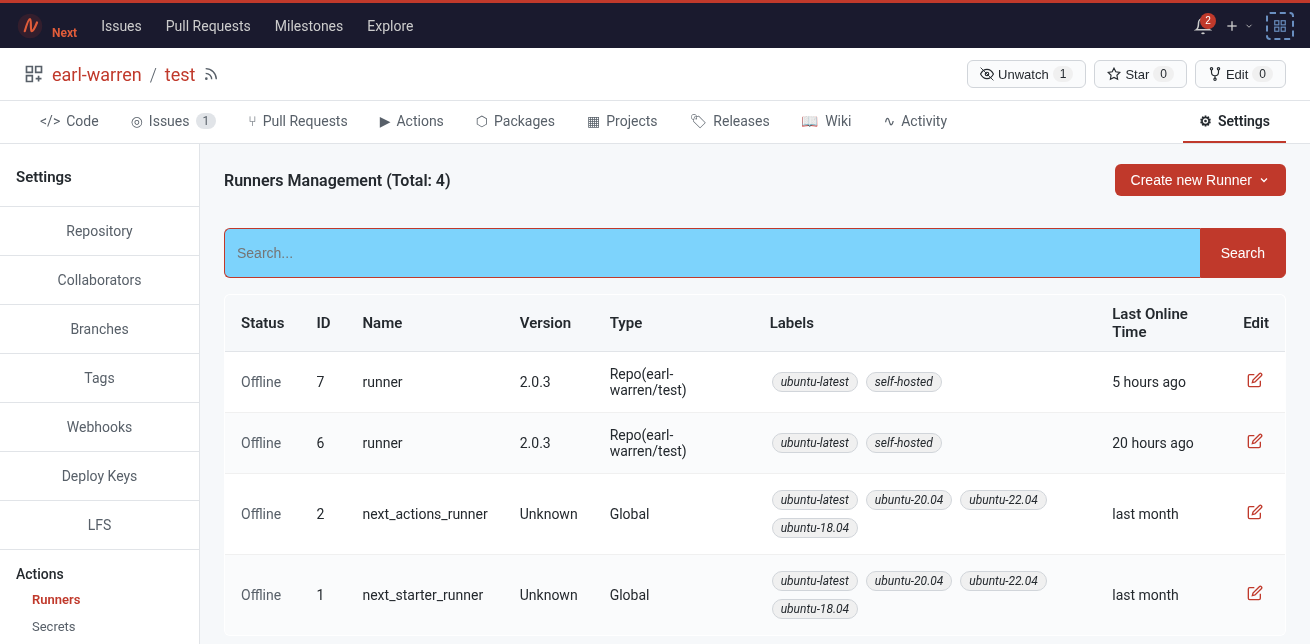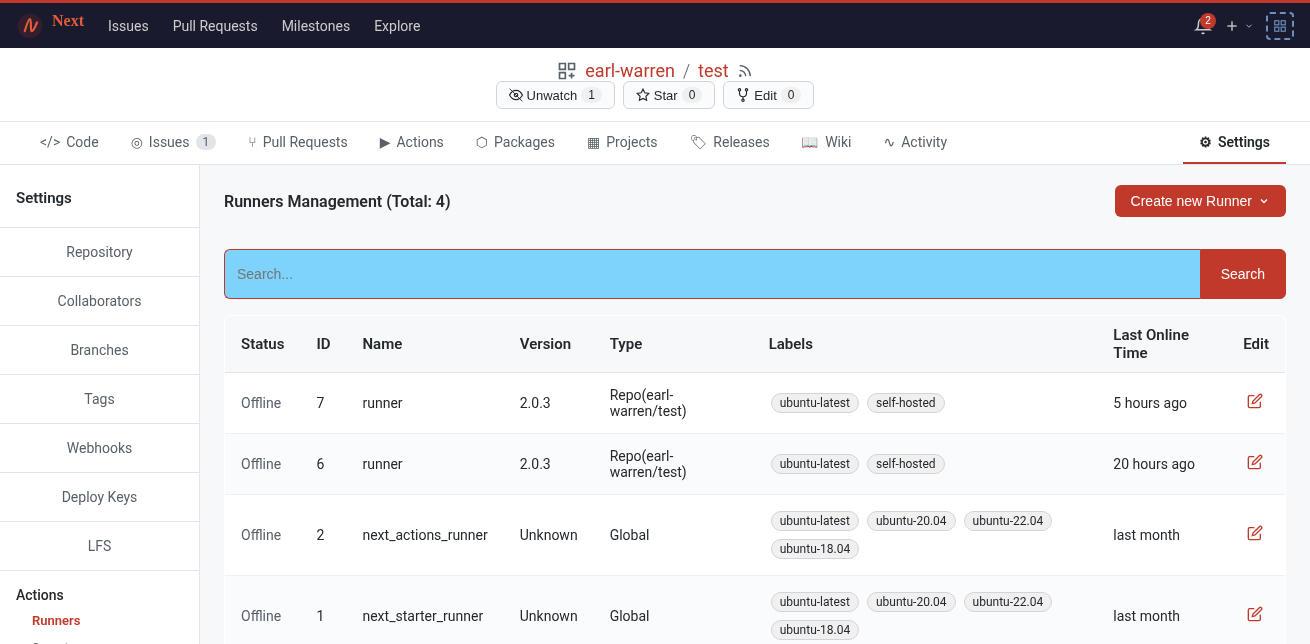--- a/index.html
+++ b/index.html
@@ -10,27 +10,26 @@
       background: #1a1a2e;
       border-top: 3px solid #c0392b;
       display: flex;
       align-items: center;
       padding: 0 16px;
       height: 48px;
       gap: 24px;
     }
     .top-nav-logo {
       display: flex;
-      align-items: flex-start;
+      align-items: flex-end;
       gap: 8px;
       color: #e05c3a;
       font-weight: bold;
-      font-size: 16px;
+      font-size: 12px;
       text-decoration: none;
-      font-family: Liberation Serif, serif;
     }
     .logo-icon {
       width: 28px;
       height: 28px;
     }
     .top-nav-link {
       color: #ccc;
       text-decoration: none;
       font-size: 14px;
       padding: 4px 0;
@@ -78,21 +77,20 @@
     }
 
     
     .repo-header {
       background: #fff;
       border-bottom: 1px solid #e1e4e8;
       padding: 12px 24px;
       display: flex;
       align-items: center;
       justify-content: space-between;
-      flex-direction: column;
     }
     .repo-title {
       display: flex;
       align-items: center;
       gap: 8px;
       font-size: 18px;
     }
     .repo-title a { color: #c0392b; text-decoration: none; }
     .repo-title .sep { color: #586069; font-weight: 300; }
     .repo-actions {
@@ -304,20 +302,21 @@
     .runners-table tr:nth-child(even) td { background: #fafbfc; }
     .label-tag {
       display: inline-block;
       background: #f0f0f0;
       border: 1px solid #d1d5da;
       border-radius: 20px;
       padding: 2px 8px;
       font-size: 12px;
       color: #24292e;
       margin: 2px;
+      font-style: italic;
     }
     .labels-cell { display: flex; flex-wrap: wrap; gap: 4px; }
     .last-online { color: #586069; font-size: 13px; }
     .edit-btn {
       background: none;
       border: none;
       cursor: pointer;
       color: #c0392b;
       font-size: 16px;
       padding: 4px;

